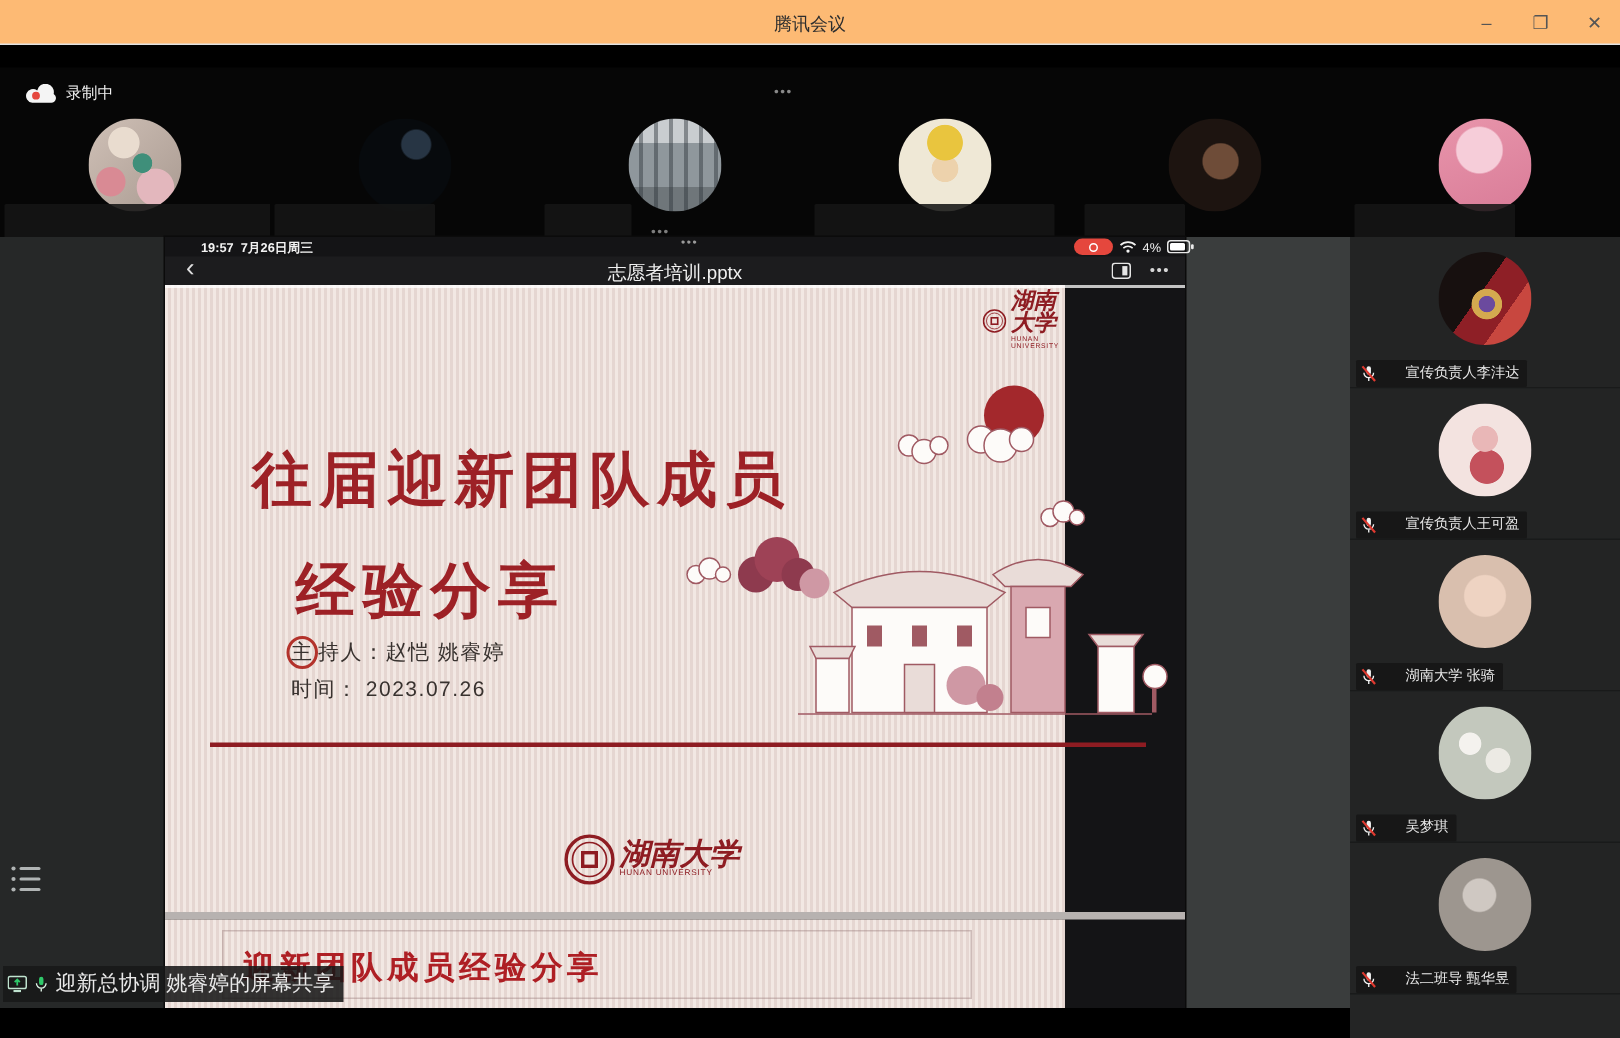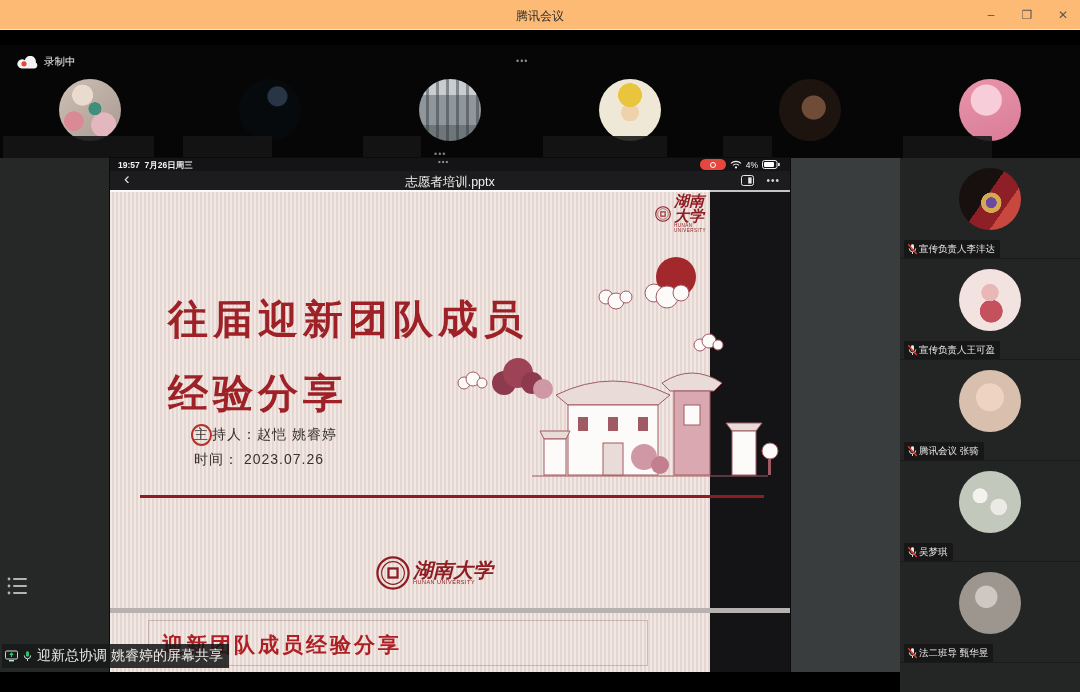--- a/index.html
+++ b/index.html
@@ -10,61 +10,61 @@
   .titlebar { position:absolute; left:0; top:0; width:1080px; height:30px; background:#fdba74; border-bottom:1px solid #e3e3e3; }
   .titlebar .wtitle { position:absolute; left:0; right:0; top:8px; text-align:center; font-size:12px; color:#2e2e2e; }
   .wctrls { position:absolute; right:8px; top:0; height:30px; display:flex; align-items:center; gap:18px; }
   .wctrl { color:#555; font-size:12px; width:18px; text-align:center; cursor:default; }
 
   
   .strip { position:absolute; left:0; top:45px; width:1080px; height:113px; background:#000; }
   .vtile { position:absolute; top:0; width:180px; height:113px; background:#060606; }
   .avatar { position:absolute; border-radius:50%; }
   .vtile .avatar { left:59px; top:34px; width:62px; height:62px; }
-  .nlabel { position:absolute; left:3px; bottom:-36px; display:flex; align-items:center; gap:1px;
+  .nlabel { position:absolute; left:3px; bottom:-36px; display:flex; align-items:center; gap:19px;
             background:rgba(22,22,22,.88); color:#e8e8e8; font-size:9.5px; line-height:14px;
             padding:2px 5px 2px 3px; white-space:nowrap; border-radius:1px; }
   .hostbadge { width:15px; height:15px; background:#e8813a; border-radius:2px; display:inline-flex; align-items:center; justify-content:center; }
   .recchip { position:absolute; left:16px; top:55px; display:flex; align-items:center; gap:6px; color:#f0f0f0; font-size:10.5px; }
   .stripdots { position:absolute; left:516px; top:56px; color:#8a8a8a; font-size:9px; letter-spacing:1px; }
 
   
   .stage-left  { position:absolute; left:0; top:158px; width:790px; height:514px; background:#262828; }
   .stage-band  { position:absolute; left:790px; top:158px; width:110px; height:514px; background:#3a3d3d; }
   .bottombar   { position:absolute; left:0; top:672px; width:900px; height:20px; background:#000; }
   .handledots  { position:absolute; left:434px; top:149px; color:#7d7d7d; font-size:9px; letter-spacing:1px; }
   .listicon    { position:absolute; left:6px; top:575px; width:24px; height:22px; opacity:.85; }
 
   .sharebanner { position:absolute; left:2px; top:644px; display:flex; align-items:center; gap:4px;
                  background:rgba(24,24,24,.88); color:#e9e9e9; font-size:14px; padding:3px 6px 3px 3px; }
 
   
   .screen { position:absolute; left:110px; top:158px; width:680px; height:514px; background:#141416; box-shadow:0 0 0 1px #0b0b0b; }
-  .sbar { position:absolute; left:0; top:0; width:676px; height:13px; color:#f2f2f2;text-align:center; }
+  .sbar { position:absolute; left:16px; top:0; width:676px; height:13px; color:#f2f2f2;text-align:center; }
   .sbar .stime { position:absolute; left:8px; top:2px; font-size:8.5px; font-weight:bold; }
   .sbar .sdots { position:absolute; left:328px; top:-1px; color:#9a9a9a; font-size:8px; letter-spacing:1px; }
   .sright { position:absolute; right:6px; top:1px; display:flex; align-items:center; gap:4px; }
   .recpill { width:26px; height:11px; background:#e5473d; border-radius:6px; display:flex; align-items:center; justify-content:center; }
   .rec-ring { width:6px; height:6px; border:1.4px solid #fff; border-radius:50%; display:block; }
   .spct { font-size:8.5px; color:#f2f2f2; }
   .navbar { position:absolute; left:0; top:13px; width:680px; height:19px; background:#1c1c1e; }
   .navback { position:absolute; left:14px; top:-2px; color:#e0e0e0; font-size:17px; }
   .navtitle { position:absolute; left:0; right:0; top:3px; text-align:center; color:#f0f0f0; font-size:12.5px; }
   .navright { position:absolute; right:10px; top:4px; display:flex; align-items:center; gap:12px; }
   .navdots { color:#d6d6d6; font-size:10px; letter-spacing:1px; line-height:10px; }
 
   .slide { position:absolute; left:0; width:600px;
            background:repeating-linear-gradient(90deg,#f2e8e3 0px,#f2e8e3 2px,#e5d6d1 2px,#e5d6d1 4px); }
   .slide1 { top:32px; height:418px; }
   .slide2 { top:455px; height:59px; }
   .divider { position:absolute; left:0; top:450px; width:680px; height:5px; background:#b7b2b0; }
   .topline { position:absolute; left:0; top:32px; width:680px; height:2px; background:rgba(255,255,255,.75); }
 
   .bigtitle { position:absolute; left:58px; color:#9d2126; font-weight:bold; font-size:40px; letter-spacing:5px; font-family:"Liberation Sans",sans-serif; }
-  .t1 { top:102px; } .t2 { top:176px; }
+  .t1 { top:102px; } .t2 { top:176px;padding-left:29px; }
   .hostline { position:absolute; left:84px; top:234px; font-size:14px; color:#38322f; letter-spacing:1px; }
   .circled { display:inline-block; border:2px solid #b3322b; border-radius:50%; padding:0 1px; margin-left:-3px; }
   .timeline { position:absolute; left:84px; top:261px; font-size:14px; color:#38322f; letter-spacing:1px; }
   .redrule { position:absolute; left:30px; top:305px; width:624px; height:3px; background:#8e1c22; }
   .illus { position:absolute; left:338px; top:55px; }
 
   .hnulogo { position:absolute; display:flex; align-items:center; gap:3px; }
   .hnulogo .ltxt { display:flex; flex-direction:column; line-height:1; }
   .hnulogo .lzh { color:#8e1c22; font-family:"Liberation Serif",serif; font-style:italic; font-weight:bold; }
   .hnulogo .len { color:#8e1c22; letter-spacing:.5px; }
@@ -386,21 +386,21 @@
       </div>
       <div class="stile" style="top: 202px;">
         <div class="avatar av-baby"></div>
         <div class="nlabel">
           <svg width="11" height="12" viewBox="0 0 12 12">
             <rect x="4.4" y="0.8" width="3.2" height="6" rx="1.6" fill="#f1f1f1"></rect>
             <path d="M2.5 5.4 a3.5 3.6 0 0 0 7 0" fill="none" stroke="#f1f1f1" stroke-width="1"></path>
             <line x1="6" y1="9.2" x2="6" y2="11.4" stroke="#f1f1f1" stroke-width="1"></line>
             <line x1="1.4" y1="0.8" x2="10.6" y2="11.4" stroke="#e03a30" stroke-width="1.6"></line>
           </svg>
-          <span>腾讯会议 张骑</span>
+          <span>湖南大学 张骑</span>
         </div>
       </div>
       <div class="stile" style="top: 303px; padding-left: 32px;">
         <div class="avatar av-pale-flowers"></div>
         <div class="nlabel">
           <svg width="11" height="12" viewBox="0 0 12 12">
             <rect x="4.4" y="0.8" width="3.2" height="6" rx="1.6" fill="#f1f1f1"></rect>
             <path d="M2.5 5.4 a3.5 3.6 0 0 0 7 0" fill="none" stroke="#f1f1f1" stroke-width="1"></path>
             <line x1="6" y1="9.2" x2="6" y2="11.4" stroke="#f1f1f1" stroke-width="1"></line>
             <line x1="1.4" y1="0.8" x2="10.6" y2="11.4" stroke="#e03a30" stroke-width="1.6"></line>

